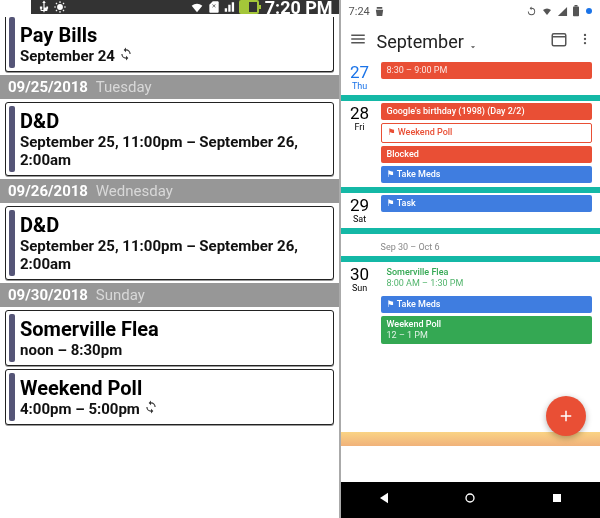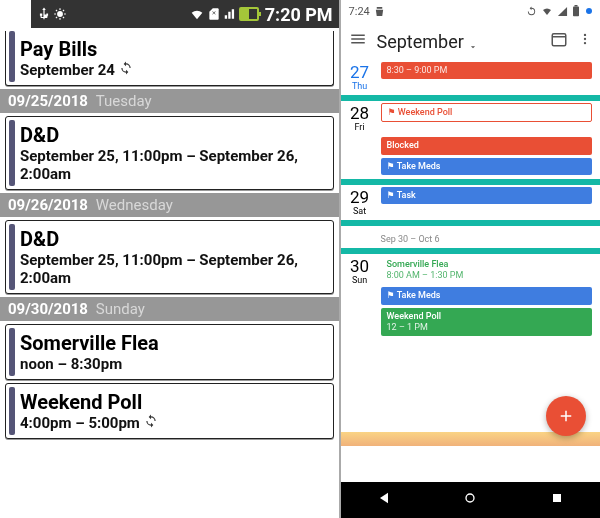--- a/index.html
+++ b/index.html
@@ -3,21 +3,21 @@
 <meta charset="utf-8">
 <style>
   * { box-sizing: border-box; margin: 0; padding: 0; }
   body { width: 600px; height: 518px; display: flex; font-family: Roboto, Arial, sans-serif; background: #fff; }
   .pane { display: flex; flex-direction: column; overflow: hidden; }
   .left { width: 355px; }
   .right { width: 272px; background: #fff; }
   .divider { width: 2px; background: #aaa; }
 
   
-  .l-status { height: 28px; background: #333; color: #fff; display: flex; align-items: center; padding: 4px 6px; font-size: 11px; margin-left: 31px; }
+  .l-status { height: 14px; background: #333; color: #fff; display: flex; align-items: center; padding: 4px 6px; font-size: 11px; margin-left: 31px; }
   .l-status .left-i { display: flex; gap: 2px; }
   .l-status .spacer { flex: 1; }
   .l-status .right-i { display: flex; align-items: center; gap: 2px; }
   .l-status .time { font-size: 18px; font-weight: bold; margin-left: 4px; }
   .ic { display: inline-flex; align-items: center; justify-content: center; }
   .battery { width: 20px; height: 14px; border: 2px solid #A4C639; border-radius: 2px; position: relative; display: inline-block; }
   .battery::after { content: ''; position: absolute; right: -4px; top: 3px; width: 2px; height: 4px; background: #A4C639; }
   .battery .fill { position: absolute; left: 0; top: 0; bottom: 0; width: 50%; background: #A4C639; }
 
   
@@ -53,21 +53,21 @@
   .date-col { width: 30px; text-align: center; padding-top: 2px; }
   .date-col .num { font-size: 17px; line-height: 1; }
   .date-col .wd { font-size: 9px; }
   .date-col.blue .num, .date-col.blue .wd { color: #1a73e8; }
   .ev-col { flex: 1; display: flex; flex-direction: column; gap: 3px; }
   .chip { border-radius: 2px; padding: 3px 6px; font-size: 9px; line-height: 1.25; }
   .chip .t { font-weight: 500; }
   .chip .st { opacity: 0.85; }
   .chip.red { background: #E94F35; color: #fff; }
   .chip.red-o { background: #fff; border: 1px solid #E94F35; color: #E94F35; }
-  .chip.red-b { background: #E94F35; color: #fff; filter: blur(0.5px); margin-top: 12px; }
+  .chip.red-b { background: #E94F35; color: #fff; filter: blur(0.5px); }
   .chip.blue { background: #3F7DE0; color: #fff; }
   .chip.green-o { background: #fff; color: #34a853; }
   .chip.green { background: #34a853; color: #fff; }
   .week-label { font-size: 9px; color: #888; padding: 6px 0 0 0; }
 
   .fab { position: absolute; right: 14px; bottom: 46px; width: 40px; height: 40px; border-radius: 50%; background: #E94F35; color: #fff; display: flex; align-items: center; justify-content: center; box-shadow: 0 2px 6px rgba(0,0,0,0.3); }
   .fab svg { width: 18px; height: 18px; }
   .footer-img { position: absolute; left: 0; right: 0; bottom: 36px; height: 14px; background: linear-gradient(#f7b733, #e67e22); opacity: 0.6; }
 
   .r-nav { height: 36px; background: #000; display: flex; align-items: center; justify-content: space-around; }
@@ -229,20 +229,23 @@
             <div class="st">8:30 – 9:00 PM</div>
           </div>
         </div>
       </div>
       <div class="r-day">
         <div class="date-col ">
           <div class="num">28</div>
           <div class="wd">Fri</div>
         </div>
         <div class="ev-col">
+          <div class="chip red">
+            <div class="t">Google's birthday (1998) (Day 2/2)</div>
+          </div>
           <div class="chip red-o">
             <div class="t">⚑ Weekend Poll</div>
           </div>
           <div class="chip red-b">
             <div class="t">Blocked</div>
           </div>
           <div class="chip blue">
             <div class="t">⚑ Take Meds</div>
             <div class="st"></div>
           </div>

